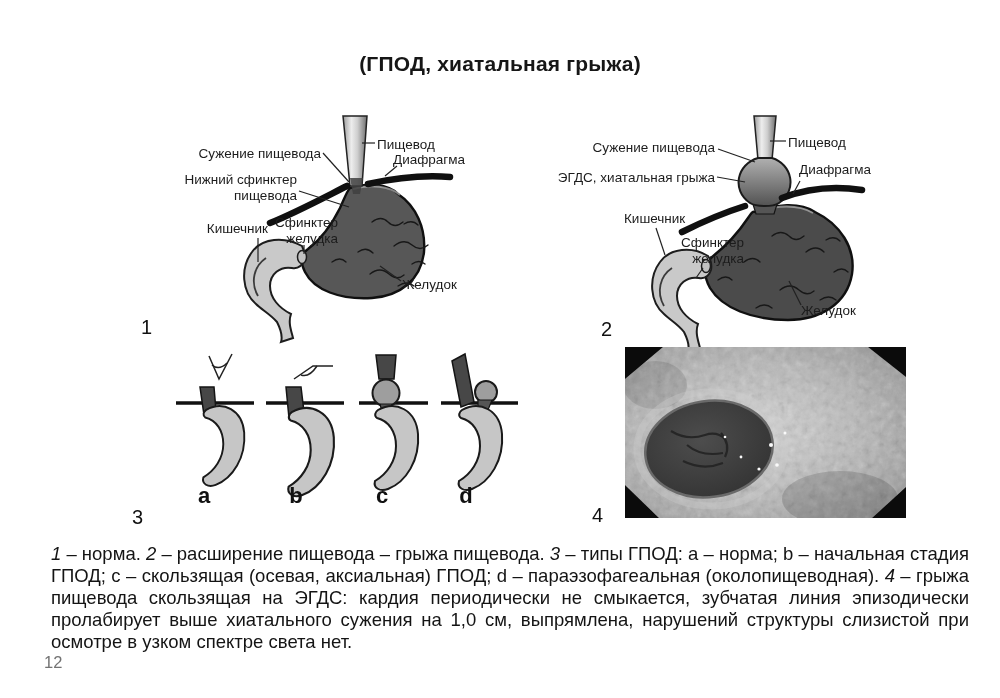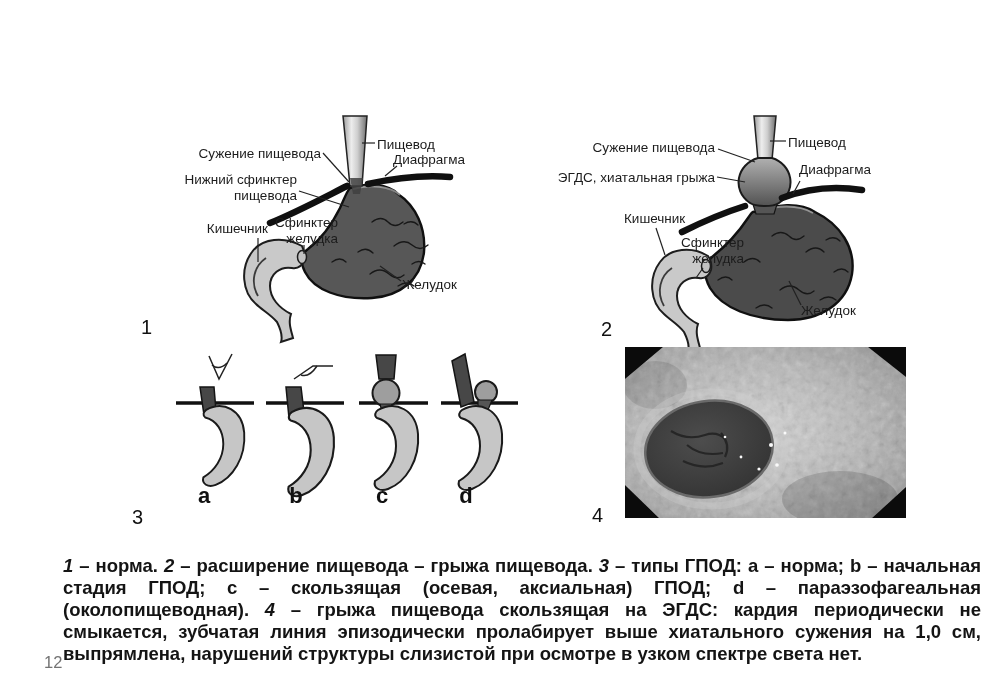--- a/index.html
+++ b/index.html
@@ -15,22 +15,22 @@
   .title{
     position:absolute;top:50px;left:0;width:1000px;text-align:center;
     font-weight:bold;font-size:21px;line-height:27.5px;color:#161616;letter-spacing:.2px;
   }
   .lbl{position:absolute;font-size:13.5px;line-height:1.18;color:#1c1c1c;}
   .lbl.r{text-align:right;}
   .lbl.c{text-align:right;}
   .fig-num{position:absolute;font-size:20px;color:#111;}
   .letter{position:absolute;width:26px;text-align:center;font-size:22px;font-weight:600;color:#111;}
   .caption{
-    position:absolute;left:47px;top:539px;width:918px;margin:16px;
-    font-size:18.5px;line-height:22px;text-align:justify;color:#141414;font-weight:bold;
+    position:absolute;left:47px;top:539px;width:918px;margin:4px;
+    font-size:18.5px;line-height:22px;text-align:justify;color:#141414;
   }
   .cap-it{font-style:italic;}
   .page-num{position:absolute;left:44px;top:653px;font-size:16.5px;color:#737373;}
   
   .st1p{fill:var(--st1);stroke:var(--line);stroke-width:2.4;}
   .st2p{fill:var(--st2);stroke:var(--line);stroke-width:2.4;}
   .duo{fill:var(--duo);stroke:#1d1d1d;stroke-width:2;}
   .dia{stroke:var(--line);stroke-width:6.5;fill:none;stroke-linecap:round;}
   .ldr{stroke:#222;stroke-width:1.2;fill:none;}
   .sq{stroke:#181818;stroke-width:1.3;fill:none;stroke-linecap:round;}
@@ -41,20 +41,21 @@
   .bulb{fill:#9e9e9e;stroke:#1a1a1a;stroke-width:2;}
   .neck{fill:#555;stroke:#141414;stroke-width:1.2;}
   .hline{stroke:#111;stroke-width:3.5;}
   .angle{stroke:#222;stroke-width:1.5;fill:none;}
   .hl{stroke:#b5b5b5;stroke-width:2;fill:none;opacity:.7;}
 </style>
 </head>
 <body>
 
 <div class="title">
+  <div>(ГПОД, хиатальная грыжа)</div>
 </div>
 
 <svg class="abs" style="left:128px;top:112px;" width="348" height="232" viewBox="128 112 348 232">
   <defs>
     <linearGradient id="eso1" x1="0" y1="0" x2="1" y2="0">
       <stop offset="0" stop-color="#9a9a9a"></stop>
         <stop offset="0.35" stop-color="#ededed"></stop>
       <stop offset="0.6" stop-color="#cfcfcf"></stop>
         <stop offset="1" stop-color="#6f6f6f"></stop>
     </linearGradient>

